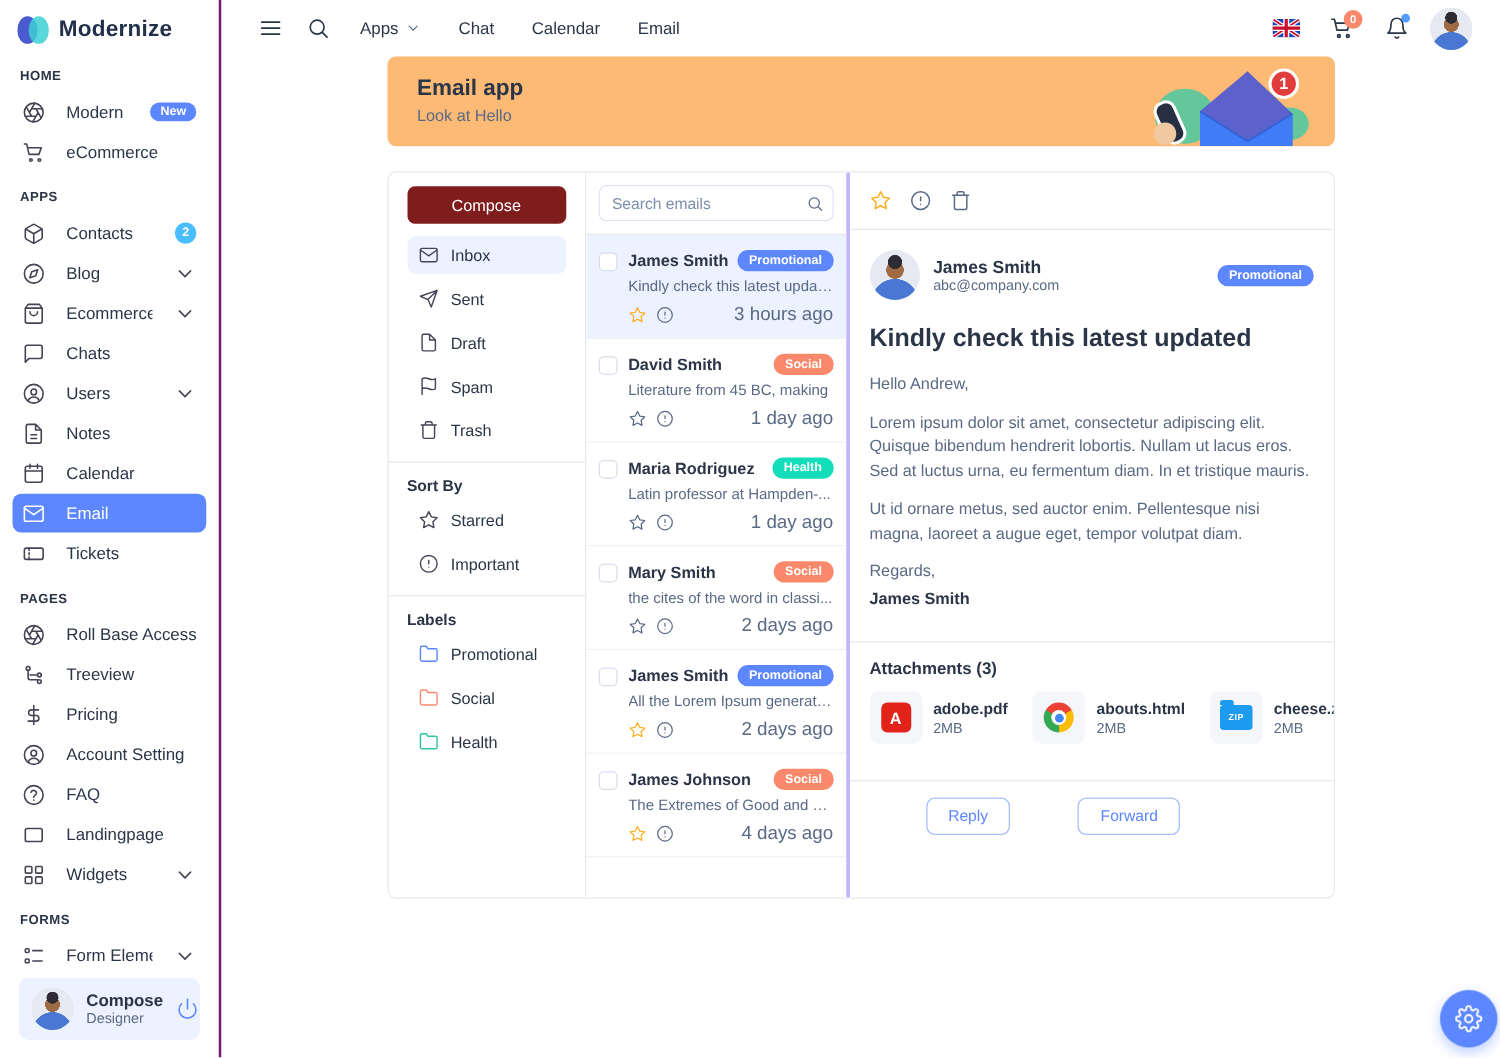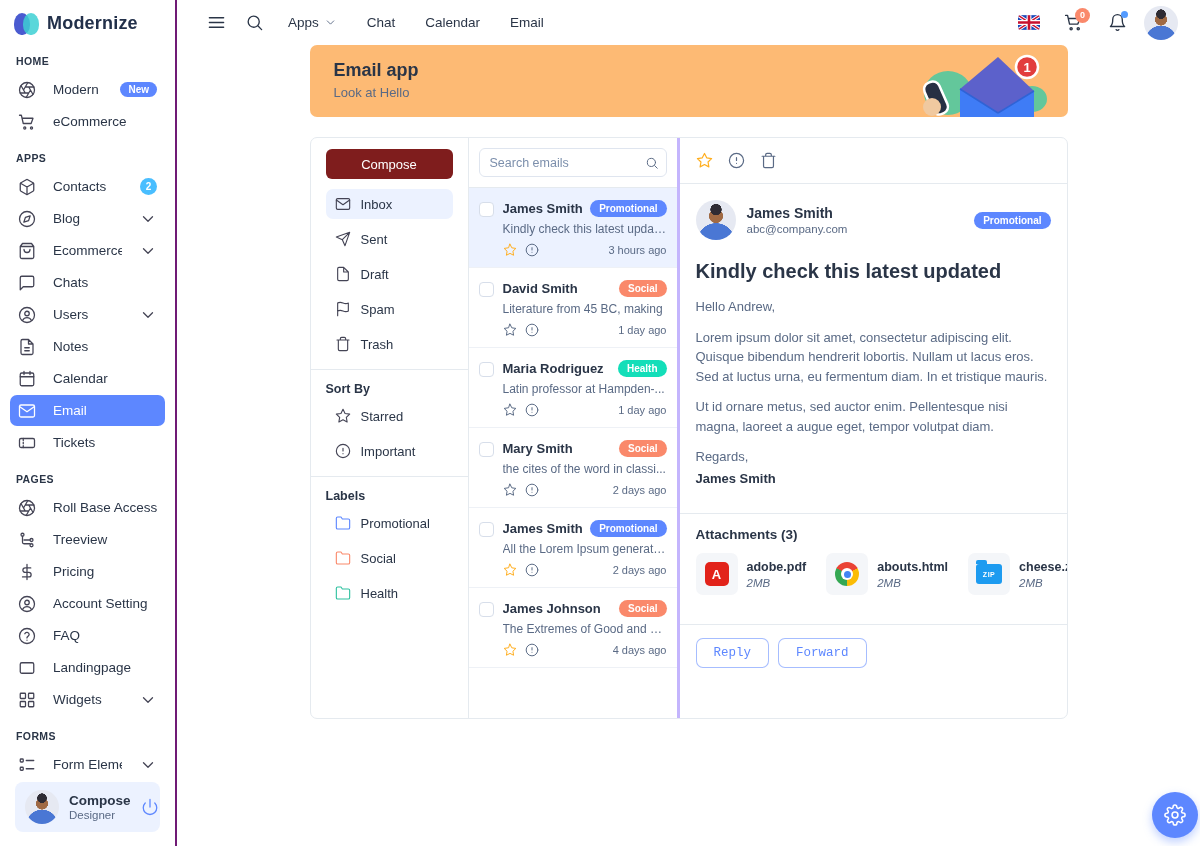--- a/index.html
+++ b/index.html
@@ -92,56 +92,56 @@
     -webkit-appearance:none; margin-top:2px; cursor:pointer; flex:none; }
   .row-main { flex:1; min-width:0; }
   .row-top { display:flex; align-items:center; justify-content:space-between; gap:6px; }
   .r-from { font-size:13px; font-weight:700; color:#2A3547; white-space:nowrap; overflow:hidden; text-overflow:ellipsis; }
   .badge { font-size:10px; font-weight:600; color:#fff; border-radius:10px; padding:3px 9px; white-space:nowrap; flex:none; }
   .badge--blue { background:#5D87FF; } .badge--orange { background:#FA896B; } .badge--teal { background:#13DEB9; }
   .r-prev { font-size:12px; color:#5A6A85; margin-top:5px; white-space:nowrap; overflow:hidden; text-overflow:ellipsis; }
   .r-bot { display:flex; align-items:center; gap:8px; margin-top:7px; }
   .r-bot .ic { width:14px; height:14px; color:#5A6A85; cursor:pointer; }
   .star-on { color:#FFAE1F !important; fill:#FFAE1F; }
-  .r-time { margin-left:auto; font-size:11px; color:#5A6A85; }
+  .r-time { margin-left:auto; font-size:15px; color:#5A6A85; }
 
   
   .detail { flex:1; display:flex; flex-direction:column; min-width:0; overflow:hidden; }
   .d-toolbar { display:flex; align-items:center; gap:15px; padding:14px 16px; border-bottom:1px solid #e5eaef; }
   .d-toolbar .ic { width:17px; height:17px; color:#5A6A85; cursor:pointer; }
   .d-sender { display:flex; align-items:center; gap:11px; padding:16px 16px 0 16px; }
   .d-name { font-size:14px; font-weight:700; color:#2A3547; }
   .d-email { font-size:11.5px; color:#5A6A85; margin-top:2px; }
   .d-badge { margin-left:auto; }
   .d-subject { font-size:20px; font-weight:700; color:#2A3547; padding:20px 16px 4px 16px; }
   .d-body { padding:10px 16px 0 16px; font-size:13px; color:#5A6A85; line-height:1.5; }
   .d-body p { margin-bottom:11px; }
   .d-sig { color:#2A3547; font-weight:700; font-size:13px; }
   .d-att { border-top:1px solid #e5eaef; margin-top:14px; padding:13px 16px 15px 16px; }
   .att-title { font-size:13.5px; font-weight:700; color:#2A3547; margin-bottom:11px; }
   .att-row { display:flex; gap:20px; }
   .att { display:flex; align-items:center; gap:9px; cursor:pointer; }
   .att-tile { width:42px; height:42px; background:#f4f6f9; border-radius:7px; display:flex; align-items:center; justify-content:center; flex:none; }
   .att-name { font-size:12.5px; font-weight:700; color:#2A3547; }
-  .att-size { font-size:11.5px; color:#5A6A85; margin-top:3px;font-style:italic; }
+  .att-size { font-size:11.5px; color:#5A6A85; margin-top:3px; }
   .ic-pdf { width:24px; height:24px; border-radius:5px; background:#e2231a; color:#fff; display:flex; align-items:center;
     justify-content:center; font-size:13px; font-weight:700; }
   .ic-pdf::after { content:"A"; }
   .ic-chrome { width:24px; height:24px; border-radius:50%; position:relative;
     background:conic-gradient(from -60deg, #EA4335 0 120deg, #FBBC05 0 240deg, #34A853 0 360deg); }
   .ic-chrome::before { content:""; position:absolute; inset:6px; border-radius:50%; background:#fff; }
   .ic-chrome::after { content:""; position:absolute; inset:8.5px; border-radius:50%; background:#4285F4; }
   .ic-zip { width:26px; height:20px; border-radius:3px; background:#1d9bf0; position:relative; display:flex;
     align-items:center; justify-content:center; color:#fff; font-size:7px; font-weight:700; letter-spacing:.5px; }
   .ic-zip::before { content:""; position:absolute; top:-4px; left:0; width:11px; height:4px; background:#1d9bf0;
     border-radius:2px 2px 0 0; }
   .ic-zip::after { content:"ZIP"; }
   .d-actions { border-top:1px solid #e5eaef; margin-top:14px; padding:13px 16px; display:flex; gap:9px; }
   .btn-o { background:#fff; border:1px solid rgba(93,135,255,.55); color:#5D87FF; border-radius:7px;
-    padding:7px 17px; font-size:12.5px; font-family:Liberation Mono, monospace; cursor:pointer; }
+    padding:7px 17px; font-size:12.5px; font-family:Liberation Sans, sans-serif; cursor:pointer;margin-left:45px; }
 
   
   .fab { position:fixed; right:2px; bottom:8px; width:46px; height:46px; border-radius:50%; background:#5D87FF;
     display:flex; align-items:center; justify-content:center; cursor:pointer; box-shadow:0 4px 10px rgba(93,135,255,.4); }
   .fab .ic { width:22px; height:22px; color:#fff; }
 
   .ic { display:block; }
   svg.ic { stroke:currentColor; fill:none; stroke-width:1.7; stroke-linecap:round; stroke-linejoin:round; }
 </style>
 </head>

